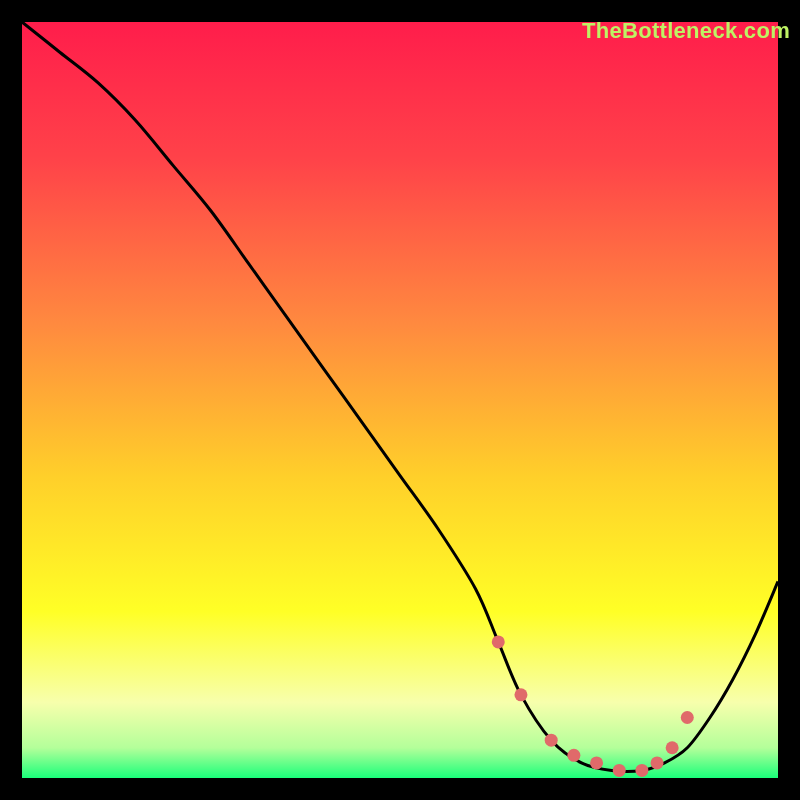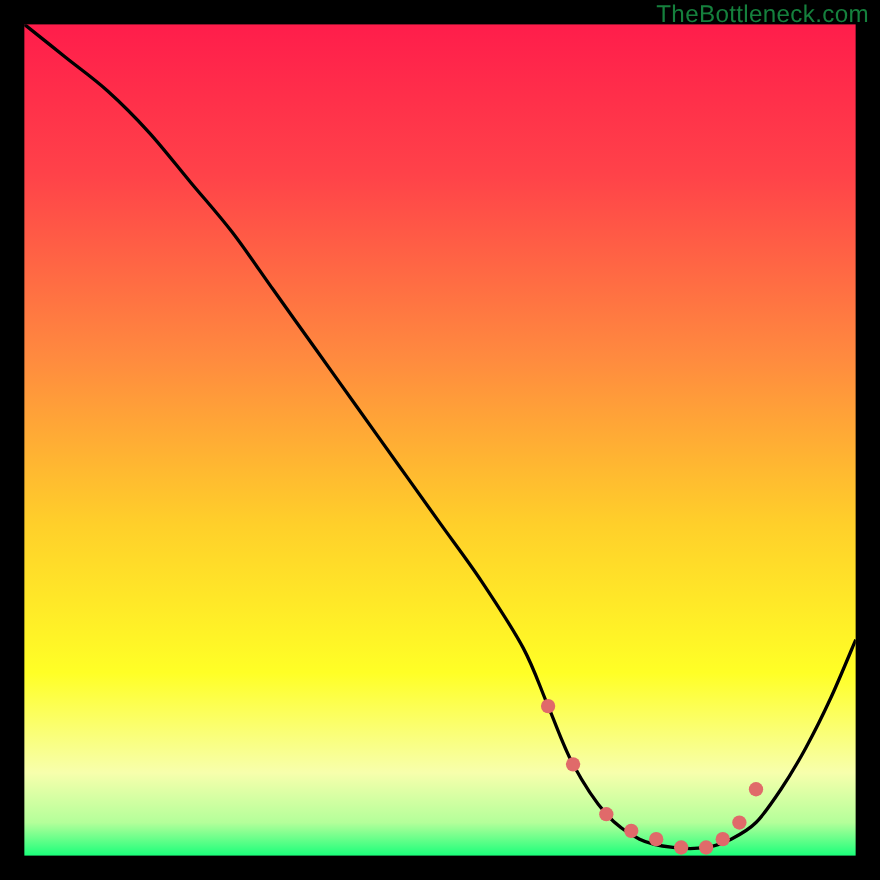--- a/index.html
+++ b/index.html
@@ -14,25 +14,25 @@
   .frame {
     position: absolute;
     left: 22px;
     top: 22px;
     width: 756px;
     height: 756px;
     background: #000;
   }
   .watermark {
     position: absolute;
-    top: 0;
+    top: 18px;
     right: 10px;
-    color: #15803d;
+    color: #bef264;
     font-size: 22px;
-    font-weight: 400;
+    font-weight: 700;
     letter-spacing: 0.3px;
     z-index: 3;
   }
   svg { display: block; }
 </style>
 </head>
 <body>
 
 <div class="watermark">TheBottleneck.com</div>
 

